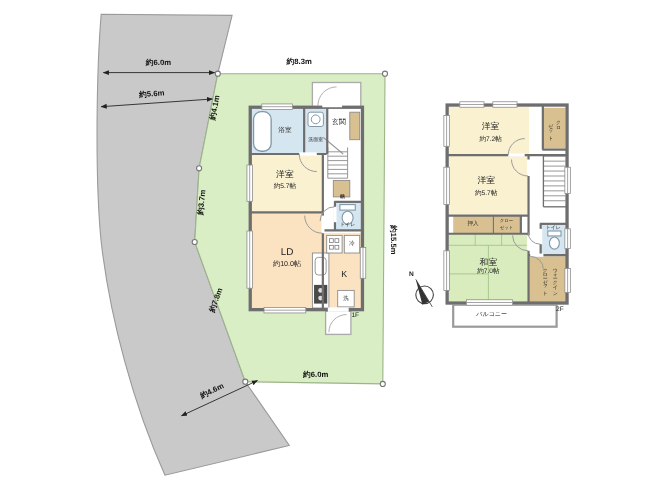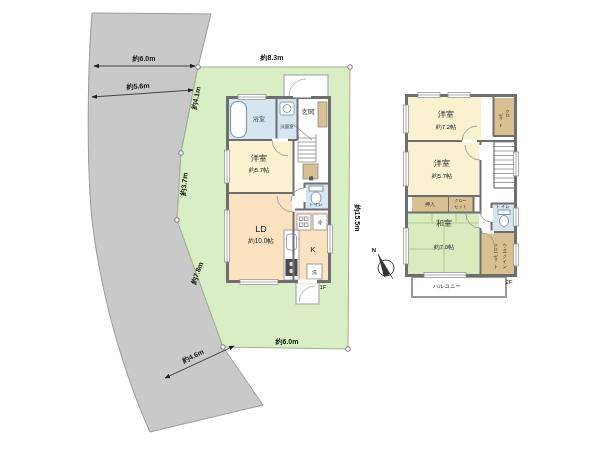--- a/index.html
+++ b/index.html
@@ -270,21 +270,21 @@
 
 <span class="lbl" style="left:446px;top:115px;font-size:8px">洋室</span>
 <span class="lbl" style="left:446px;top:127px;font-size:6px">約7.2帖</span>
 <span class="vlbl" style="left:507px;top:111px;font-size:4.5px">クロ</span>
 <span class="vlbl" style="left:500px;top:117px;font-size:4.5px">ゼット</span>
 <span class="lbl" style="left:442px;top:164px;font-size:8px">洋室</span>
 <span class="lbl" style="left:442px;top:176px;font-size:6px">約5.7帖</span>
 <span class="lbl" style="left:430px;top:204px;font-size:5px">押入</span>
 <span class="lbl" style="left:460.5px;top:201px;font-size:4px">クロー</span>
 <span class="lbl" style="left:460.5px;top:207px;font-size:4px">ゼット</span>
-<span class="lbl" style="left:444px;top:224px;font-size:8px">和室</span>
+<span class="lbl" style="left:444px;top:239px;font-size:8px">和室</span>
 <span class="lbl" style="left:444px;top:247px;font-size:6px">約7.0帖</span>
 <span class="lbl" style="left:503px;top:207px;font-size:4.5px">トイレ</span>
 <span class="vlbl" style="left:504px;top:253px;font-size:4.5px">ウォークイン</span>
 <span class="vlbl" style="left:495px;top:253px;font-size:4.5px">クローゼット</span>
 <span class="lbl" style="left:447px;top:287px;font-size:5.5px">バルコニー</span>
 <span class="lbl" style="left:509px;top:282px;font-size:6px">2F</span>
 
 <span class="lbl" style="left:374px;top:250px;font-size:6px;font-weight:bold">N</span>
 
 </div>

